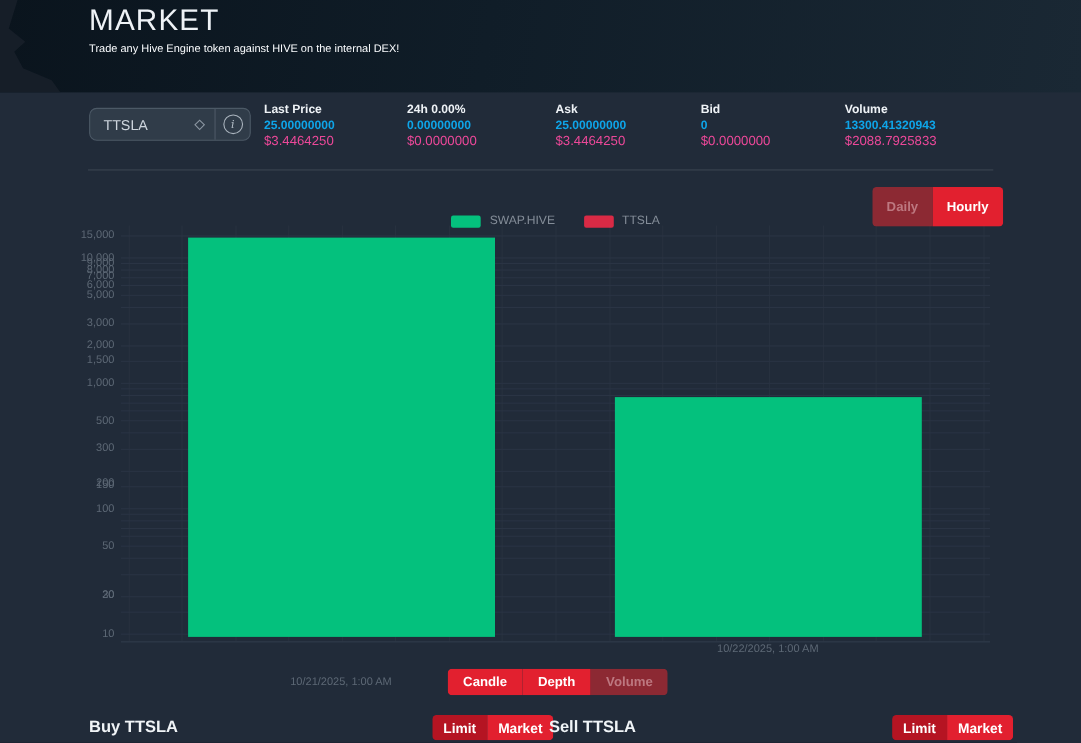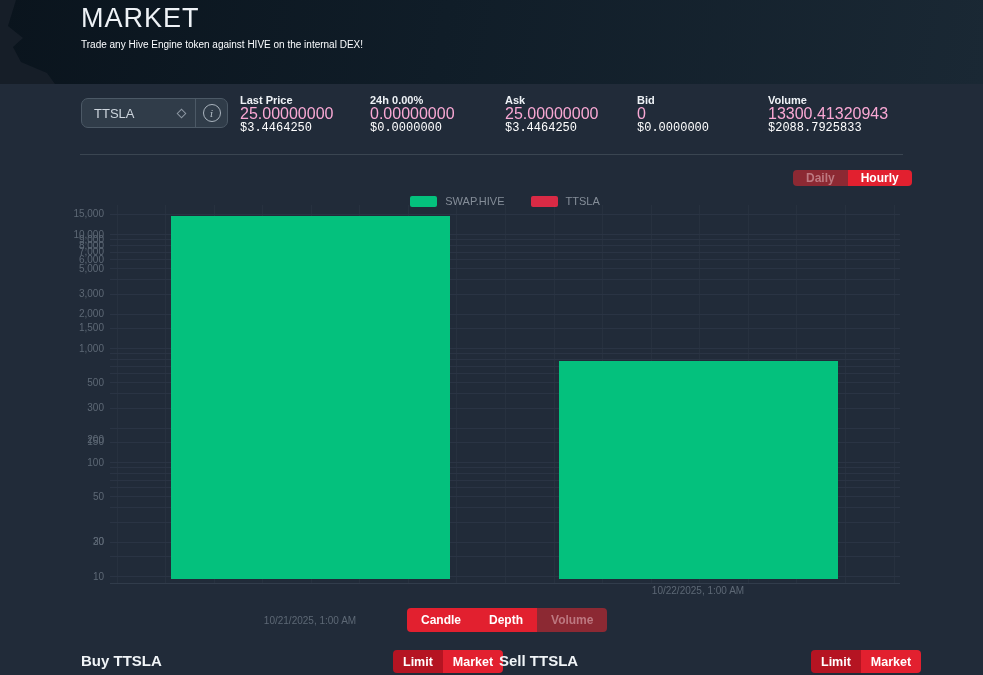--- a/index.html
+++ b/index.html
@@ -20,31 +20,31 @@
   .token-select{flex:1;display:flex;align-items:center;justify-content:space-between;
                 padding:0 10px 0 12px;cursor:pointer;color:#cdd5dd;font-size:13px;}
   .diamond{width:5px;height:5px;border:1px solid #8b96a1;transform:rotate(45deg);}
   .info-seg{width:32px;display:flex;align-items:center;justify-content:center;
             border-left:1px solid #4c5966;cursor:pointer;background:transparent;border-top:none;border-bottom:none;border-right:none;}
   .info-circle{width:16px;height:16px;border:1px solid #aab4be;border-radius:50%;
                display:flex;align-items:center;justify-content:center;color:#b6c0c9;
                font-size:10px;font-family:"DejaVu Serif",serif;font-style:italic;}
   .stat{position:absolute;top:93px;line-height:14px;}
   .stat .lb{font-size:11px;font-weight:700;color:#eef2f6;}
-  .stat .vl{font-size:16px;font-weight:400;color:#f9a8d4;}
-  .stat .usd{font-size:12px;color:#ffffff;font-family:Liberation Mono, monospace;}
+  .stat .vl{font-size:11px;font-weight:700;color:#0ea5e9;}
+  .stat .usd{font-size:12px;color:#ec4899;}
   .divider{position:absolute;left:80px;top:154px;width:823px;height:1px;background:#3a4551;}
   
   .btn-group{position:absolute;display:flex;border-radius:4px;overflow:hidden;}
   .btn{border:none;cursor:pointer;font-family:inherit;font-weight:700;display:flex;
        align-items:center;justify-content:center;}
   .btn.bright{background:#e2202f;color:#ffffff;}
   .btn.darkred{background:#b51422;color:#ffffff;}
   .btn.muted{background:#8c2933;color:#bd7880;}
-  .interval-group{left:793px;top:170px;height:16px;}
+  .interval-group{left:793px;top:170px;height:36px;}
   .interval-group .btn{font-size:12px;padding:0 13px;}
   .charttype-group{left:407px;top:608px;height:24px;}
   .charttype-group .btn{font-size:12px;padding:0 14px;}
   .ordermode-group{height:23px;justify-content:flex-end;}
   .ordermode-group .btn{font-size:12.5px;padding:0 10px;}
   
   .legend{position:absolute;left:110px;top:195px;width:790px;display:flex;
           justify-content:center;gap:26px;}
   .legend-item{display:flex;align-items:center;gap:8px;cursor:pointer;}
   .legend-swatch{width:27px;height:11px;border-radius:2px;}

